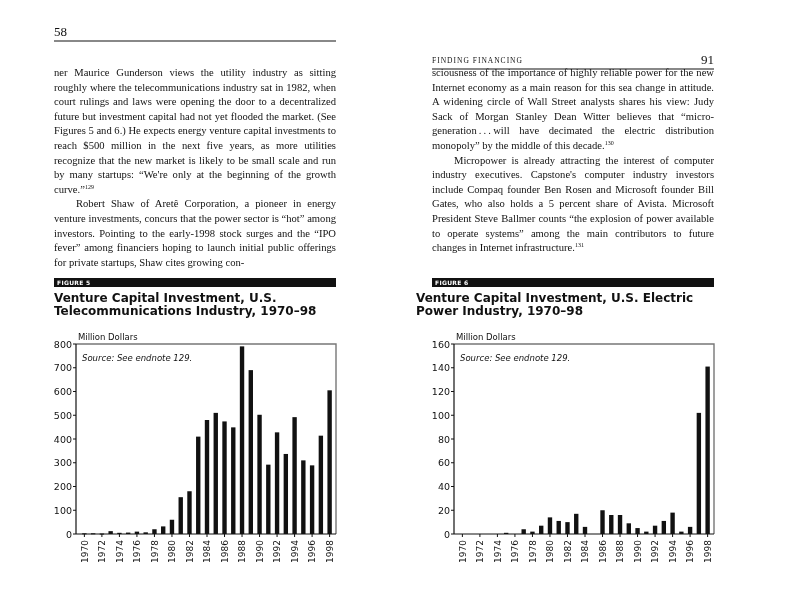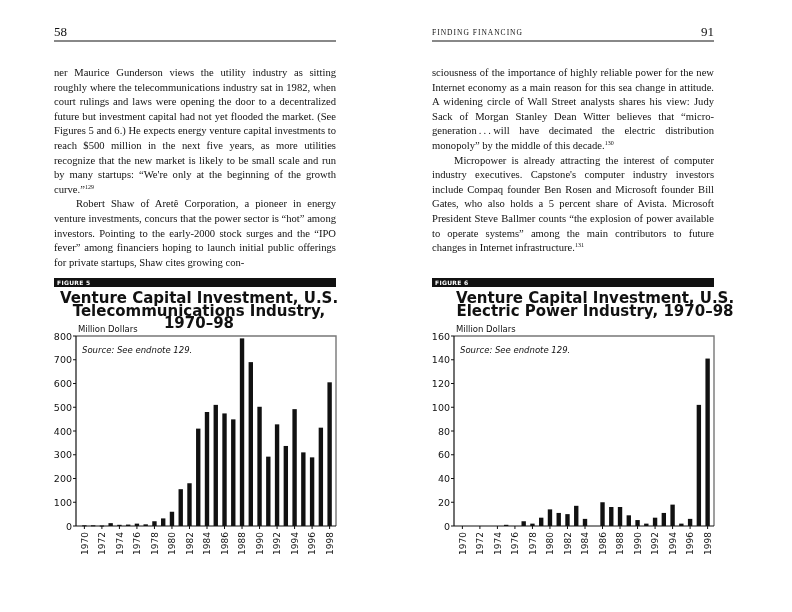--- a/index.html
+++ b/index.html
@@ -2,50 +2,50 @@
 <html><head>
 <meta charset="utf-8">
 <style>
   html,body{margin:0;padding:0;background:#fff;}
   body{width:792px;height:612px;position:relative;overflow:hidden;color:#111;}
   .page{position:absolute;top:0;width:396px;height:612px;}
   .page.left{left:0;}
   .page.right{left:396px;}
   .runhead{position:absolute;top:22px;height:18px;border-bottom:2px solid #888;display:flex;justify-content:space-between;align-items:flex-end;font-family:"Liberation Serif",serif;}
   .left .runhead{left:54px;width:282px;}
-  .right .runhead{left:36px;width:282px;}
+  .right .runhead{left:36px;width:282px;margin-top:28px;}
   .pgnum{font-size:13px;line-height:16px;}
   .rhtitle{font-size:7.5px;letter-spacing:1px;text-transform:uppercase;line-height:14px;}
   .body{position:absolute;top:66px;width:282px;font-family:"Liberation Serif",serif;font-size:10.6px;line-height:14.6px;text-align:justify;}
   .left .body{left:54px;}
   .right .body{left:36px;}
   .body p{margin:0;}
   .body p.indent{text-indent:22px;}
   sup{font-size:6px;line-height:0;vertical-align:4px;}
   .figbar{position:absolute;top:278px;width:282px;height:9px;background:#111;color:#fff;font-family:"DejaVu Sans",sans-serif;font-weight:bold;font-size:6px;line-height:9px;padding-left:3px;box-sizing:border-box;letter-spacing:.3px;}
   .left .figbar{left:54px;}
   .right .figbar{left:36px;}
-  .figtitle{position:absolute;top:292px;width:290px;font-family:"DejaVu Sans",sans-serif;font-weight:bold;font-size:15px;line-height:12.5px;text-align:center;}
+  .figtitle{position:absolute;top:292px;width:290px;font-family:"DejaVu Sans",sans-serif;font-weight:bold;font-size:12px;line-height:12.5px;}
   .left .figtitle{left:54px;}
-  .right .figtitle{left:54px;}
+  .right .figtitle{left:20px;}
   svg text{font-family:"DejaVu Sans",sans-serif;}
-  .chart{position:absolute;top:316px;}
+  .chart{position:absolute;top:324px;}
   .left .chart{left:40px;}
   .right .chart{left:22px;}
 </style>
 </head>
 <body>
 
 <div class="page left">
   <div class="runhead">
     <span class="pgnum">58</span>
   </div>
   <div class="body">
     <p><span>ner Maurice Gunderson views the utility industry as sitting roughly where the telecommunications industry sat in 1982, when court rulings and laws were opening the door to a decentralized future but investment capital had not yet flooded the market. (See Figures 5 and 6.) He expects energy venture capital investments to reach $500 million in the next five years, as more utilities recognize that the new market is likely to be small scale and run by many startups: “We're only at the beginning of the growth curve.”</span><sup>129</sup></p>
-    <p class="indent"><span>Robert Shaw of Aretê Corporation, a pioneer in energy venture investments, concurs that the power sector is “hot” among investors. Pointing to the early-2000 stock surges and the “IPO fever” among financiers hoping to launch initial public offerings for private startups, Shaw cites growing con-</span></p>
+    <p class="indent"><span>Robert Shaw of Aretê Corporation, a pioneer in energy venture investments, concurs that the power sector is “hot” among investors. Pointing to the early-1998 stock surges and the “IPO fever” among financiers hoping to launch initial public offerings for private startups, Shaw cites growing con-</span></p>
   </div>
   <div class="figbar">FIGURE 5</div>
   <div class="figtitle">Venture Capital Investment, U.S. Telecommunications Industry, 1970–98</div>
   <div class="chart"><svg width="300" height="250" viewBox="0 0 300 250">
         <path d="M36 20 H296 V210" stroke="#777" stroke-width="1.4" fill="none"></path>
         <line x1="36" y1="20" x2="36" y2="210" stroke="#111" stroke-width="1.2"></line>
         <line x1="36" y1="210" x2="296" y2="210" stroke="#111" stroke-width="1.2"></line>
         <text x="38" y="16" font-size="8.5" fill="#111">Million Dollars</text>
         <line x1="33" y1="210" x2="36" y2="210" stroke="#111" stroke-width="1"></line>
         <text x="32" y="213.5" font-size="9.5" text-anchor="end" fill="#111">0</text>

